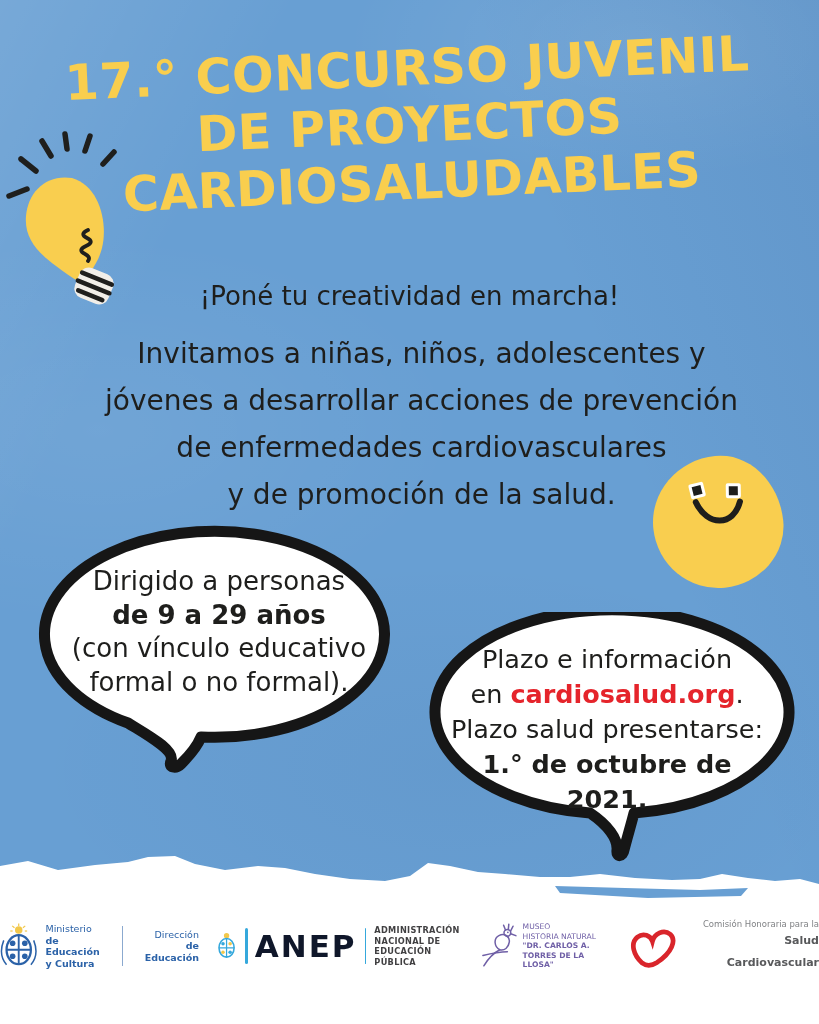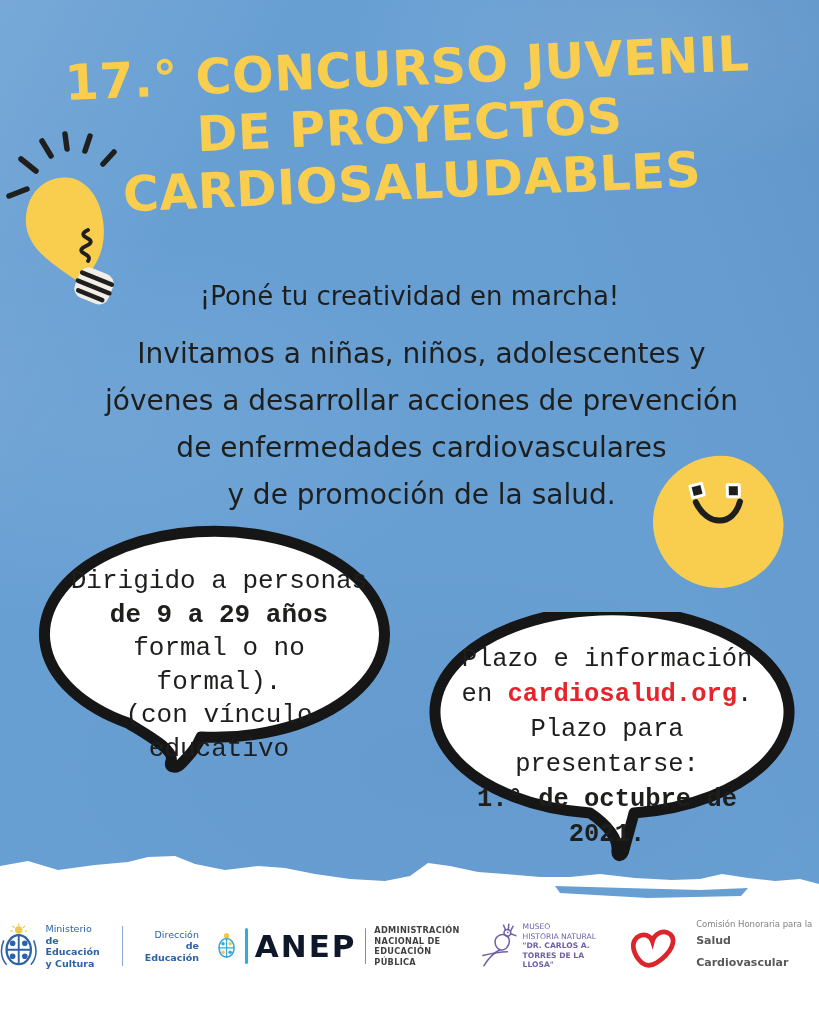--- a/index.html
+++ b/index.html
@@ -24,39 +24,39 @@
     background:#F9CE4F;border-radius:53% 47% 50% 50% / 50% 54% 46% 50%;
     transform:rotate(-6deg);}
   .eye{position:absolute;width:9px;height:9px;background:#1E1E1C;
     border:3px solid #fff;border-radius:2px;}
   .eye-l{left:40px;top:25px;transform:rotate(-8deg);}
   .eye-r{left:76px;top:29px;transform:rotate(5deg);}
   .smile{position:absolute;left:40px;top:40px;}
   .bubble{position:absolute;}
   .bubble-left{left:33px;top:523px;}
   .bubble-right{left:420px;top:612px;}
-  .bubble-text{position:absolute;text-align:center;color:#1E1E1C;font-family:Liberation Mono, monospace;}
+  .bubble-text{position:absolute;text-align:center;color:#1E1E1C;}
   .bubble-text-left{left:66px;top:565px;width:306px;font-size:26px;line-height:33.5px;}
   .bubble-text-right{left:440px;top:642px;width:334px;font-size:25.5px;line-height:35px;}
   .bold{font-weight:bold;}
   .link{font-weight:bold;color:#E5242B;}
   .torn{position:absolute;left:0;top:850px;}
   .footer{position:absolute;top:910px;left:0;width:100%;height:72px;
     display:flex;justify-content:center;align-items:center;gap:16px;}
   .logo{display:flex;align-items:center;}
   .mec-col{margin-left:8px;color:#2B62A8;font-size:9.5px;line-height:11.5px;}
   .vdiv{width:1px;height:40px;background:#2B62A8;opacity:.55;margin:0 10px;}
   .t-reg{font-weight:400;} .t-bold{font-weight:700;}
   .anep-bar{width:3px;height:36px;background:#35A8DC;border-radius:2px;margin:0 7px;}
   .anep-bar.thin{width:2px;margin:0 8px;}
   .anep-acronym{font-size:31px;font-weight:bold;color:#0f172a;letter-spacing:2px;line-height:1;}
   .anep-col{font-size:8.2px;font-weight:bold;color:#414042;line-height:10.5px;letter-spacing:0.3px;}
   .museo-col{margin-left:6px;color:#6F5FA6;font-size:7.6px;line-height:9.4px;}
   .m-reg{font-weight:400;} .m-bold{font-weight:700;}
-  .chscv-col{margin-left:19px;}
+  .chscv-col{margin-left:19px;text-align:right;}
   .c-reg{font-size:8.5px;color:#808285;line-height:11px;}
   .c-bold{font-size:11px;font-weight:bold;color:#58595B;line-height:22px;}
 </style>
 </head>
 <body>
 
 <div class="poster">
   <div class="paper-bg"></div>
 
   <div class="title-block">
@@ -104,33 +104,33 @@
   </div>
 
   <svg class="bubble bubble-left" width="372" height="260" viewBox="0 0 372 260">
     <path d="M95 200 A170 103 0 1 1 168 214
              C164 224 157 232 148 241 C143 246 135 245 138 238
              C142 227 116 213 95 200 Z" fill="#FFFFFF" stroke="#161616" stroke-width="11" stroke-linejoin="round"></path>
   </svg>
   <div class="bubble-text bubble-text-left">
     <div>Dirigido a personas</div>
     <div class="bold">de 9 a 29 años</div>
+    <div>(con vínculo educativo</div>
     <div>formal o no formal).</div>
-    <div>(con vínculo educativo</div>
   </div>
 
   <svg class="bubble bubble-right" width="380" height="260" viewBox="0 0 380 260">
     <path d="M170 201 A177 102 0 1 1 214 201
              C211 213 207 226 204 238 C203 245 196 246 197 238
              C198 227 188 213 170 201 Z" fill="#FFFFFF" stroke="#161616" stroke-width="11" stroke-linejoin="round"></path>
   </svg>
   <div class="bubble-text bubble-text-right">
     <div>Plazo e información</div>
     <div><span>en </span><span class="link">cardiosalud.org</span><span>.</span></div>
-    <div>Plazo para presentarse:</div>
+    <div>Plazo salud presentarse:</div>
     <div class="bold">1.° de octubre de 2021.</div>
   </div>
 
   <svg class="torn" width="819" height="174" viewBox="0 850 819 174">
     <polygon fill="#FFFFFF" points="0,866 28,861 58,870 95,865 128,862 148,857 175,856
       195,864 225,870 258,866 285,868 315,874 350,879 385,881 410,876 428,863 450,866
       478,872 505,874 540,877 570,877 600,874 635,878 672,880 700,879 722,874 748,878
       775,881 800,879 819,884 819,1024 0,1024"></polygon>
     <polygon fill="#689FD3" points="555,886 625,888 700,890 748,888 741,896 648,898 560,893"></polygon>
   </svg>

